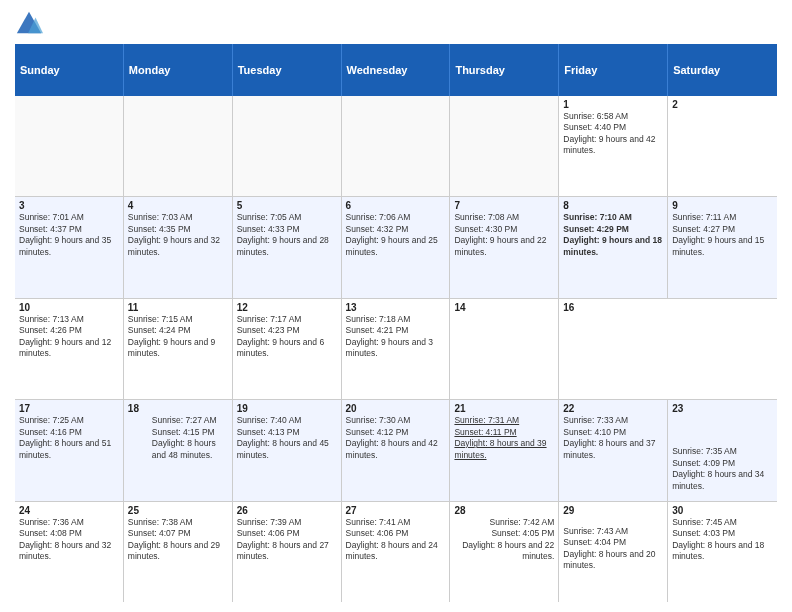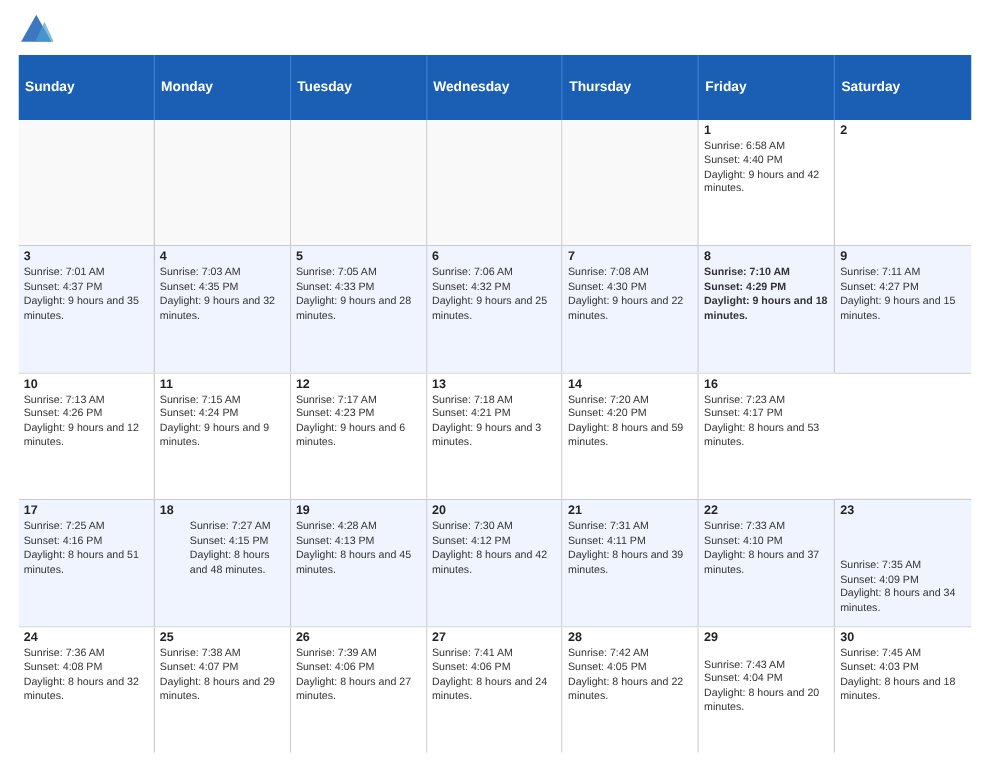--- a/index.html
+++ b/index.html
@@ -221,59 +221,53 @@
 Daylight: 9 hours and 6 minutes.</div>
           </div>
           <div class="cal-cell">
             <div class="day-num">13</div>
             <div class="cell-text" style="white-space: pre-line;">Sunrise: 7:18 AM
 Sunset: 4:21 PM
 Daylight: 9 hours and 3 minutes.</div>
           </div>
           <div class="cal-cell">
             <div class="day-num">14</div>
-            <div class="cell-text" style="white-space: pre-line;">Sunrise: 7:20 AM
-Sunset: 4:20 PM
-Daylight: 8 hours and 59 minutes.</div>
           </div>
           <div class="cal-cell">
             <div class="day-num">16</div>
-            <div class="cell-text" style="white-space: pre-line;">Sunrise: 7:23 AM
-Sunset: 4:17 PM
-Daylight: 8 hours and 53 minutes.</div>
           </div>
         </div>
         <div class="cal-row alt">
           <div class="cal-cell alt-row">
             <div class="day-num">17</div>
             <div class="cell-text" style="white-space: pre-line;">Sunrise: 7:25 AM
 Sunset: 4:16 PM
 Daylight: 8 hours and 51 minutes.</div>
           </div>
           <div class="cal-cell alt-row">
             <div class="day-num">18</div>
             <div class="cell-text" style="white-space: pre-line; margin-left: 24px;">Sunrise: 7:27 AM
 Sunset: 4:15 PM
 Daylight: 8 hours and 48 minutes.</div>
           </div>
           <div class="cal-cell alt-row">
             <div class="day-num">19</div>
-            <div class="cell-text" style="white-space: pre-line;">Sunrise: 4:28 AM
+            <div class="cell-text" style="white-space: pre-line;">Sunrise: 7:40 AM
 Sunset: 4:13 PM
 Daylight: 8 hours and 45 minutes.</div>
           </div>
           <div class="cal-cell alt-row">
             <div class="day-num">20</div>
             <div class="cell-text" style="white-space: pre-line;">Sunrise: 7:30 AM
 Sunset: 4:12 PM
 Daylight: 8 hours and 42 minutes.</div>
           </div>
           <div class="cal-cell alt-row">
             <div class="day-num">21</div>
-            <div class="cell-text" style="white-space: pre-line;">Sunrise: 7:31 AM
+            <div class="cell-text" style="white-space: pre-line; text-decoration: underline;">Sunrise: 7:31 AM
 Sunset: 4:11 PM
 Daylight: 8 hours and 39 minutes.</div>
           </div>
           <div class="cal-cell alt-row">
             <div class="day-num">22</div>
             <div class="cell-text" style="white-space: pre-line;">Sunrise: 7:33 AM
 Sunset: 4:10 PM
 Daylight: 8 hours and 37 minutes.</div>
           </div>
           <div class="cal-cell alt-row">
@@ -303,21 +297,21 @@
 Daylight: 8 hours and 27 minutes.</div>
           </div>
           <div class="cal-cell">
             <div class="day-num">27</div>
             <div class="cell-text" style="white-space: pre-line;">Sunrise: 7:41 AM
 Sunset: 4:06 PM
 Daylight: 8 hours and 24 minutes.</div>
           </div>
           <div class="cal-cell">
             <div class="day-num">28</div>
-            <div class="cell-text" style="white-space: pre-line;">Sunrise: 7:42 AM
+            <div class="cell-text" style="white-space: pre-line; text-align: right;">Sunrise: 7:42 AM
 Sunset: 4:05 PM
 Daylight: 8 hours and 22 minutes.</div>
           </div>
           <div class="cal-cell">
             <div class="day-num">29</div>
             <div class="cell-text" style="white-space: pre-line; margin-top: 10px;">Sunrise: 7:43 AM
 Sunset: 4:04 PM
 Daylight: 8 hours and 20 minutes.</div>
           </div>
           <div class="cal-cell">

